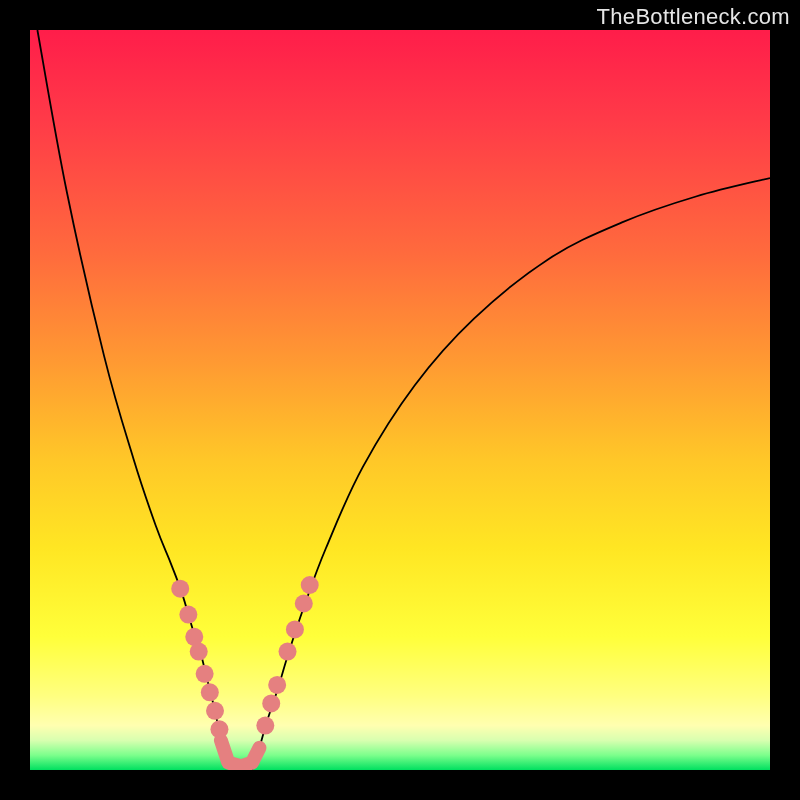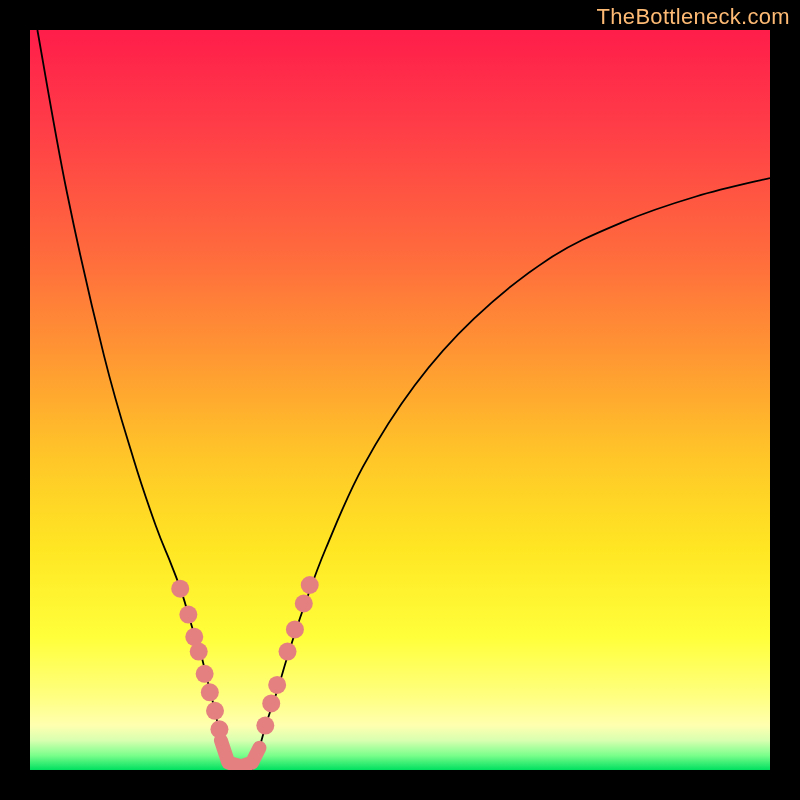--- a/index.html
+++ b/index.html
@@ -13,21 +13,21 @@
   .frame {
     width: 800px;
     height: 800px;
     background: #000;
     position: relative;
   }
   .watermark {
     position: absolute;
     top: 4px;
     right: 10px;
-    color: #fdba74;
+    color: #e5e5e5;
     font-size: 22px;
     font-weight: 500;
     letter-spacing: 0.3px;
     z-index: 5;
   }
   .plot-area {
     position: absolute;
     left: 30px;
     top: 30px;
     width: 740px;

